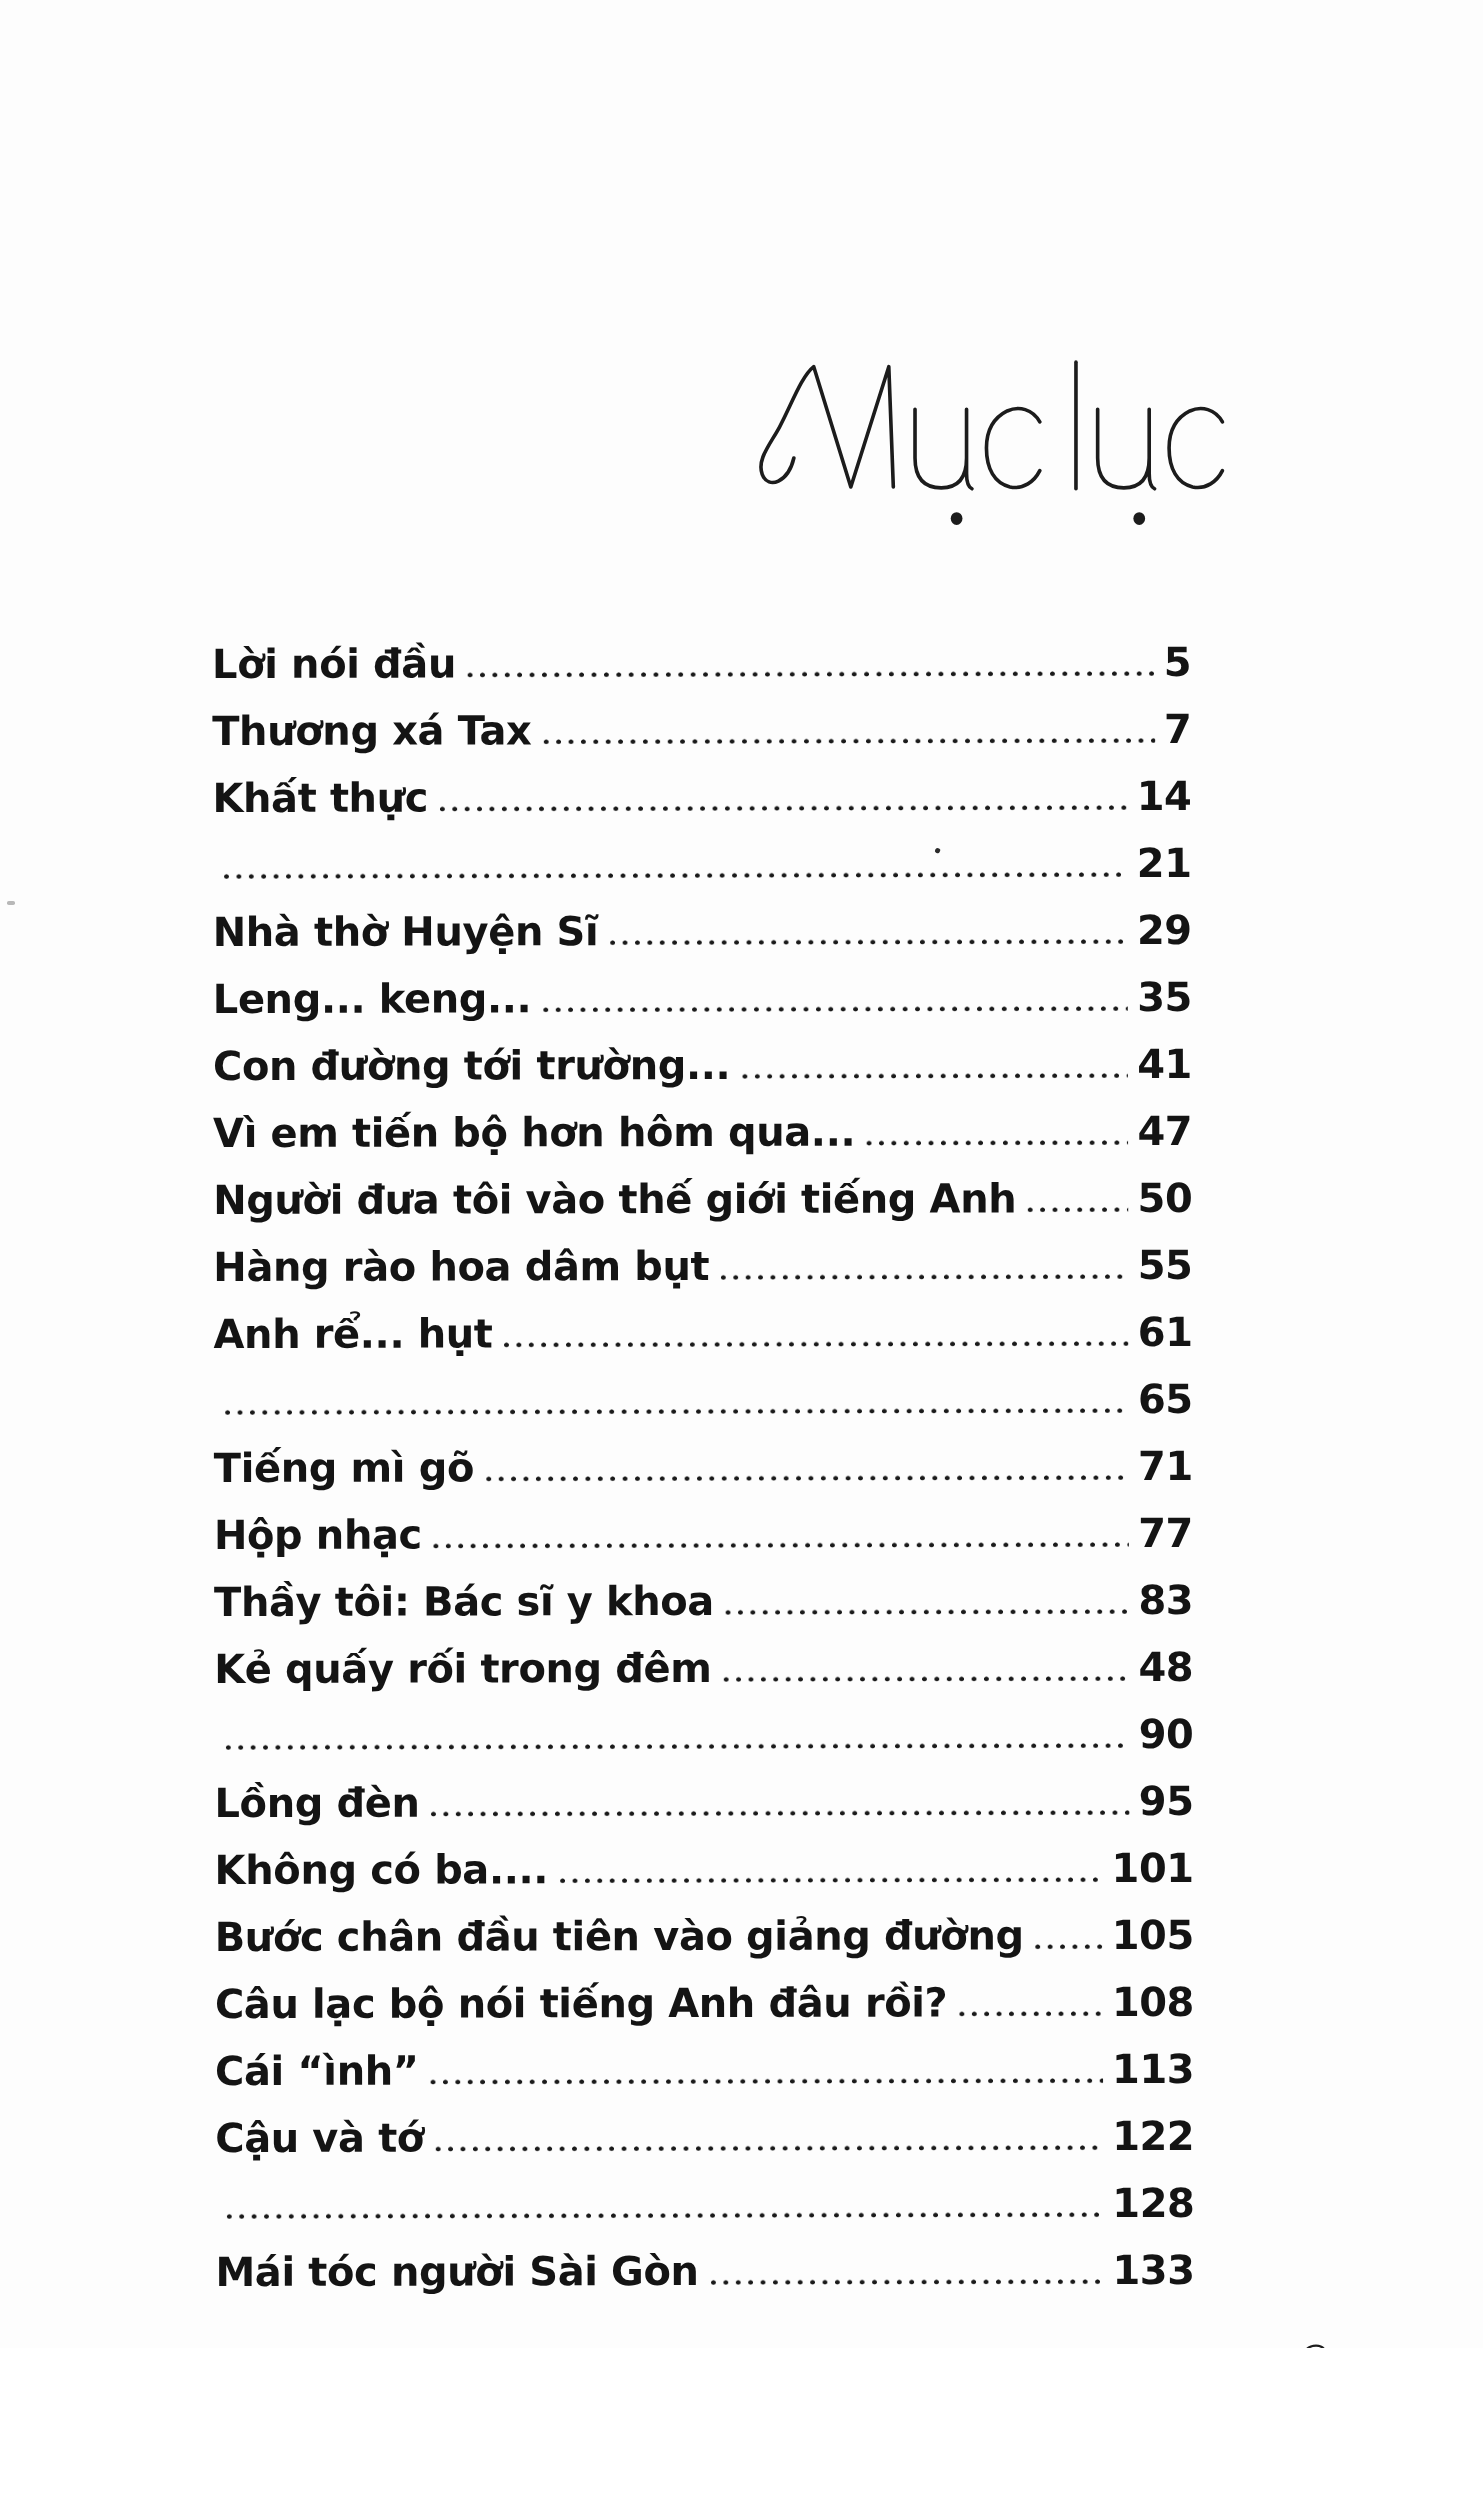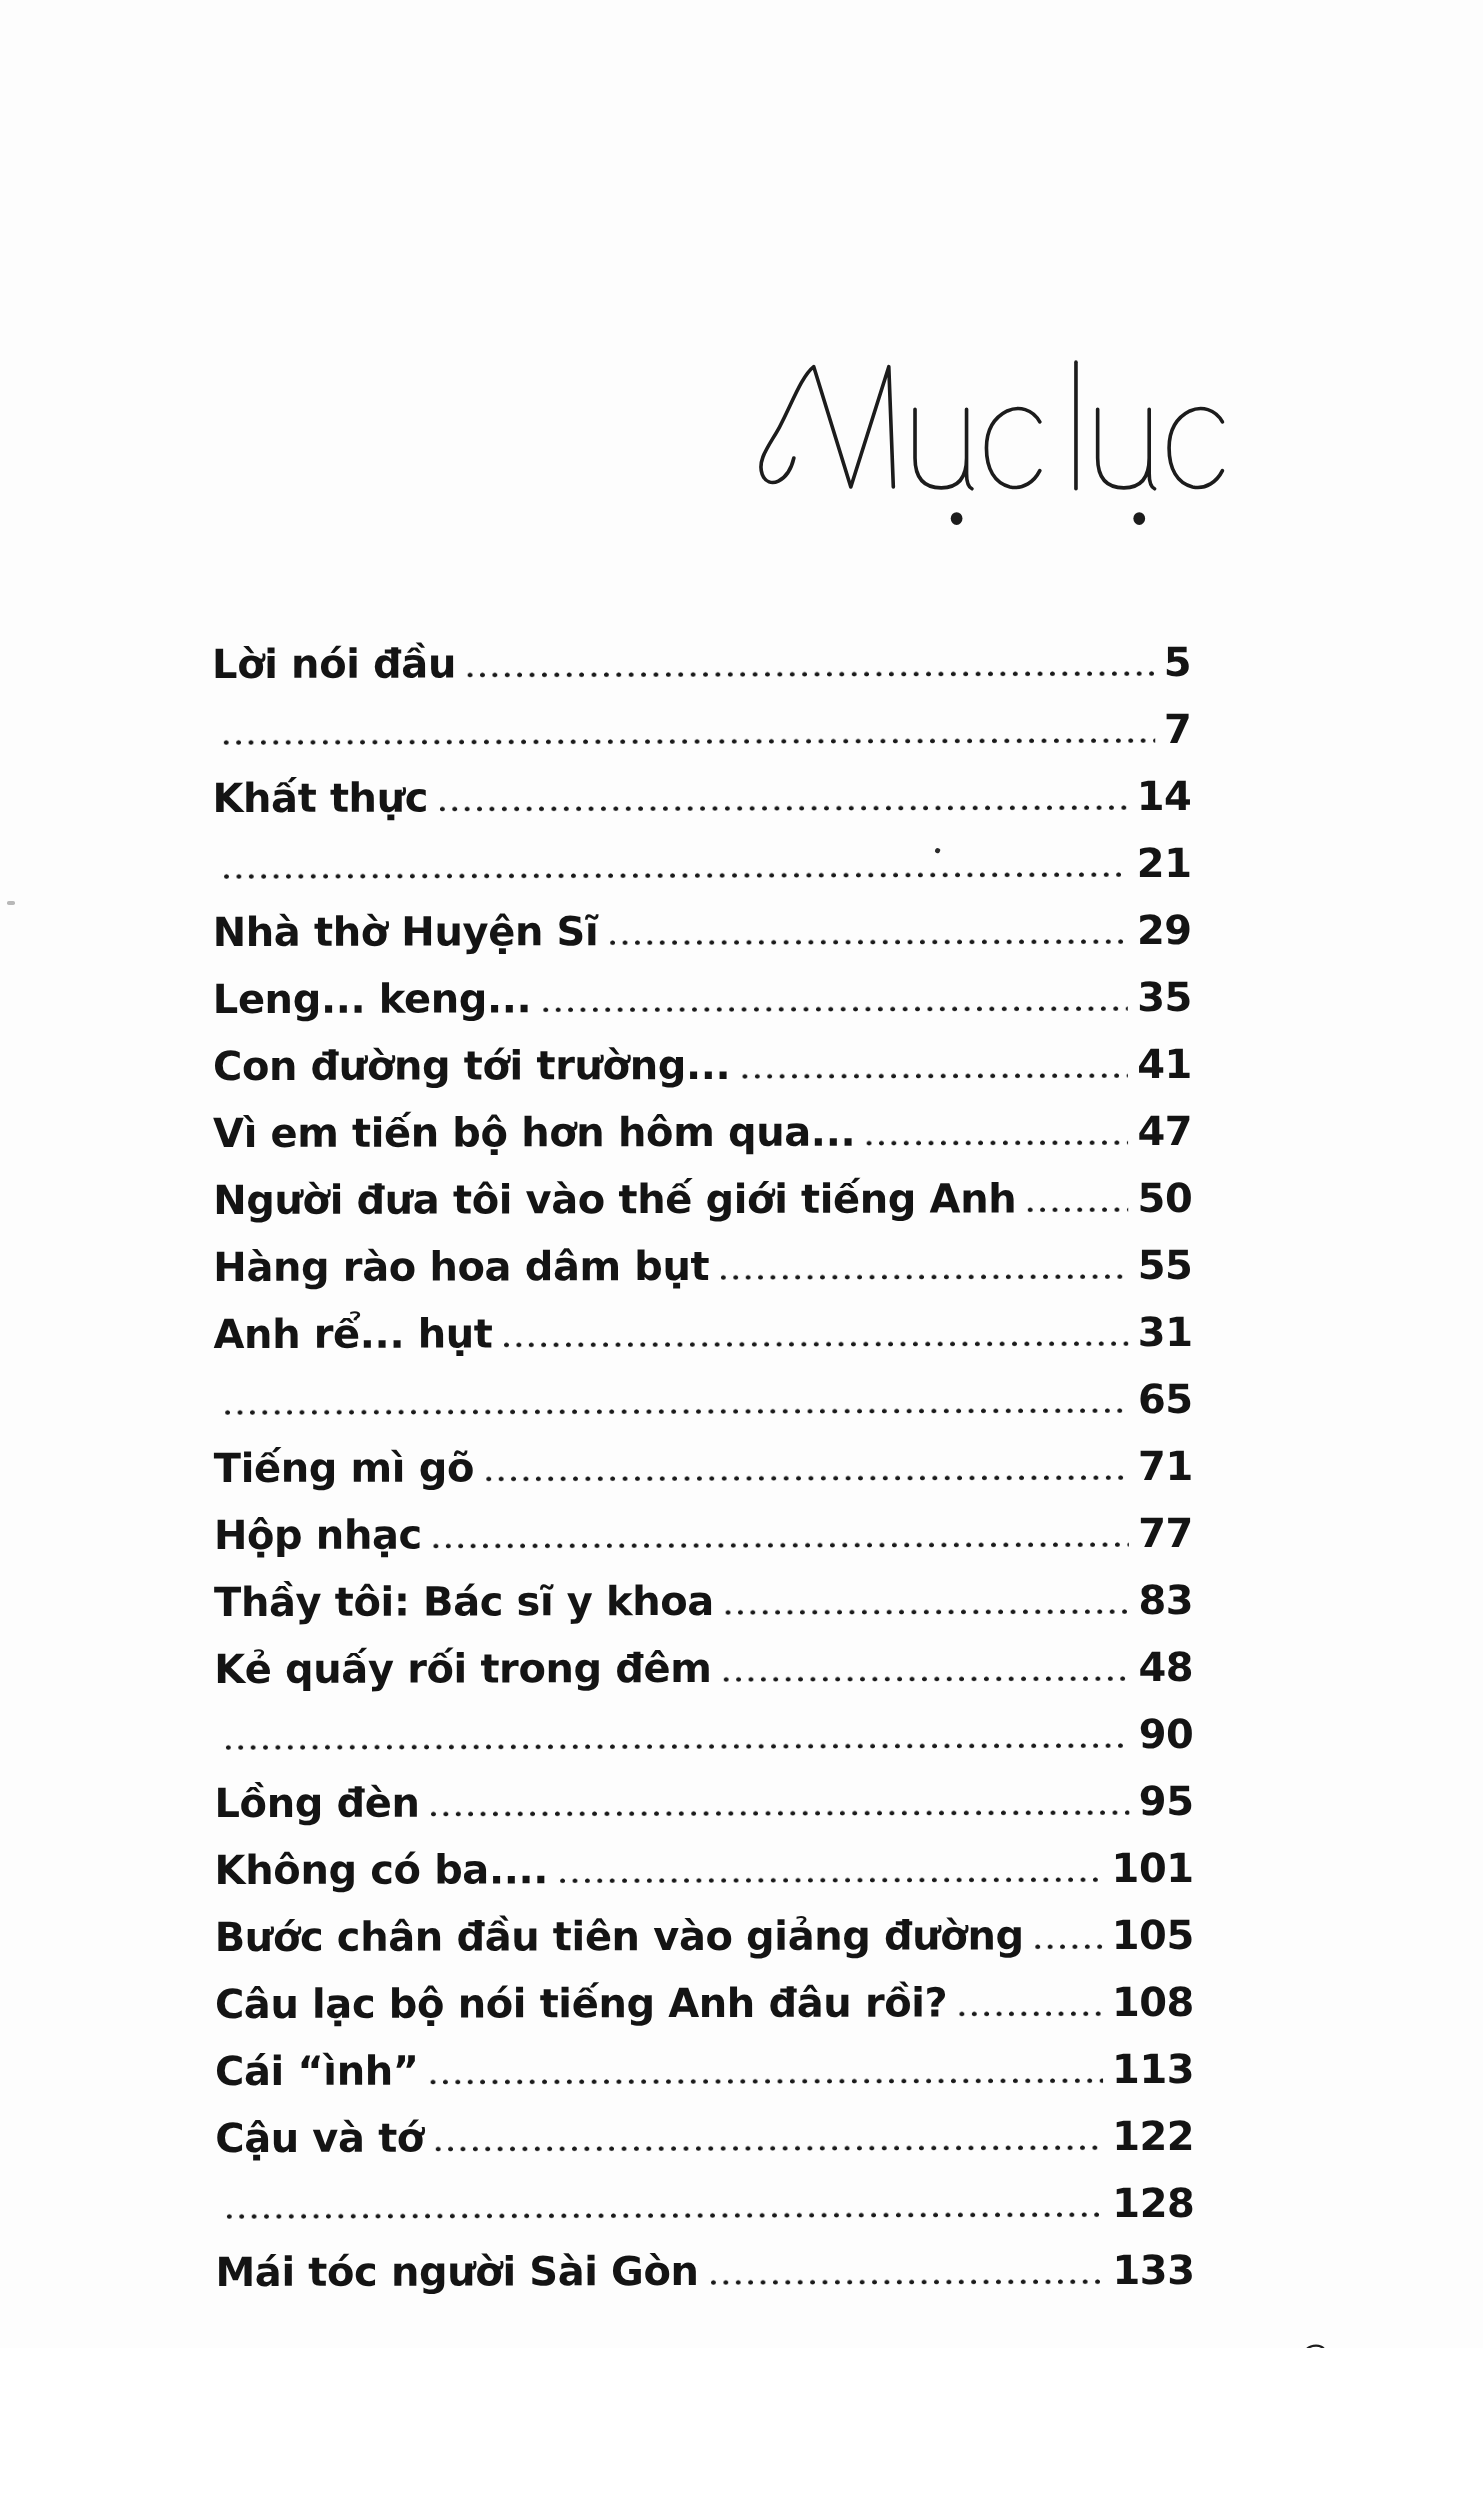--- a/index.html
+++ b/index.html
@@ -142,20 +142,21 @@
   </div>
 
   <div class="toc" id="toc-list">
     <div class="row">
       <span class="label">Lời nói đầu</span>
       <span class="dots"></span>
       <span class="num">5</span>
     </div>
 
     <div class="row">
+      <span class="label">Thương xá Tax</span>
       <span class="dots"></span>
       <span class="num">7</span>
     </div>
 
     <div class="row">
       <span class="label">Khất thực</span>
       <span class="dots"></span>
       <span class="num">14</span>
     </div>
 
@@ -196,21 +197,21 @@
 
     <div class="row">
       <span class="label">Hàng rào hoa dâm bụt</span>
       <span class="dots"></span>
       <span class="num">55</span>
     </div>
 
     <div class="row">
       <span class="label">Anh rể... hụt</span>
       <span class="dots"></span>
-      <span class="num">31</span>
+      <span class="num">61</span>
     </div>
 
     <div class="row">
       <span class="dots"></span>
       <span class="num">65</span>
     </div>
 
     <div class="row">
       <span class="label">Tiếng mì gõ</span>
       <span class="dots"></span>

